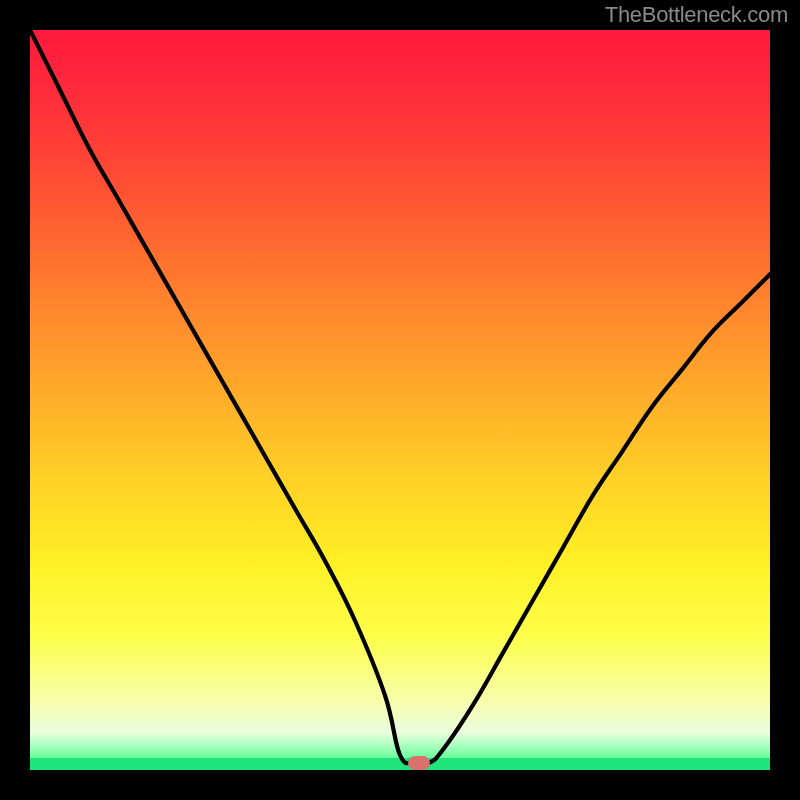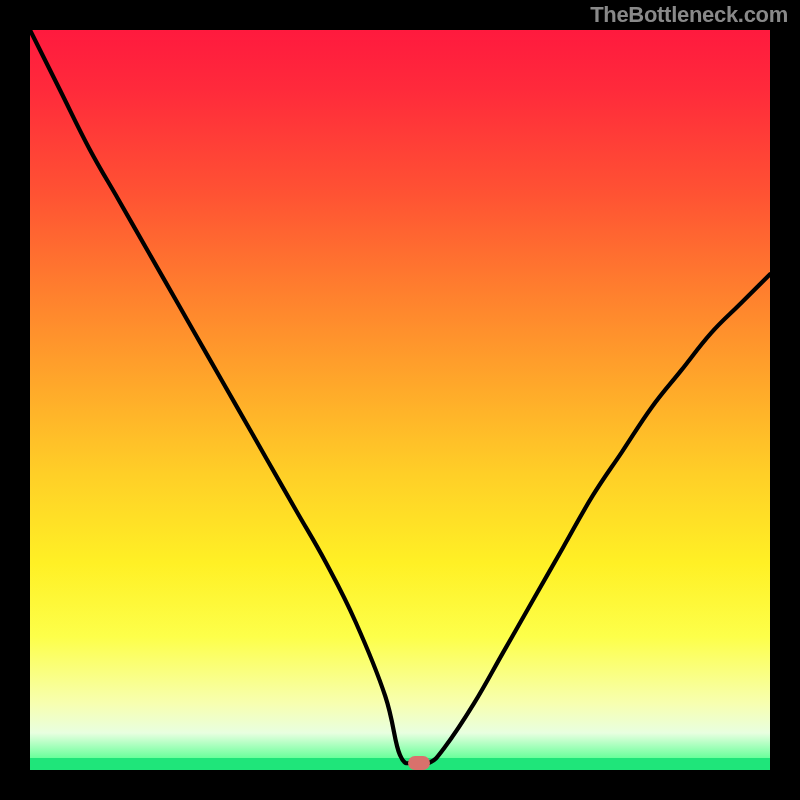--- a/index.html
+++ b/index.html
@@ -18,21 +18,21 @@
     width: 800px;
     height: 800px;
     background: #000;
   }
   .watermark {
     position: absolute;
     top: 2px;
     right: 12px;
     color: #898989;
     font-size: 22px;
-    font-weight: 700;
+    font-weight: 400;
     letter-spacing: -0.3px;
     z-index: 5;
   }
   .plot-area {
     position: absolute;
     left: 30px;
     top: 30px;
     width: 740px;
     height: 740px;
     overflow: hidden;

